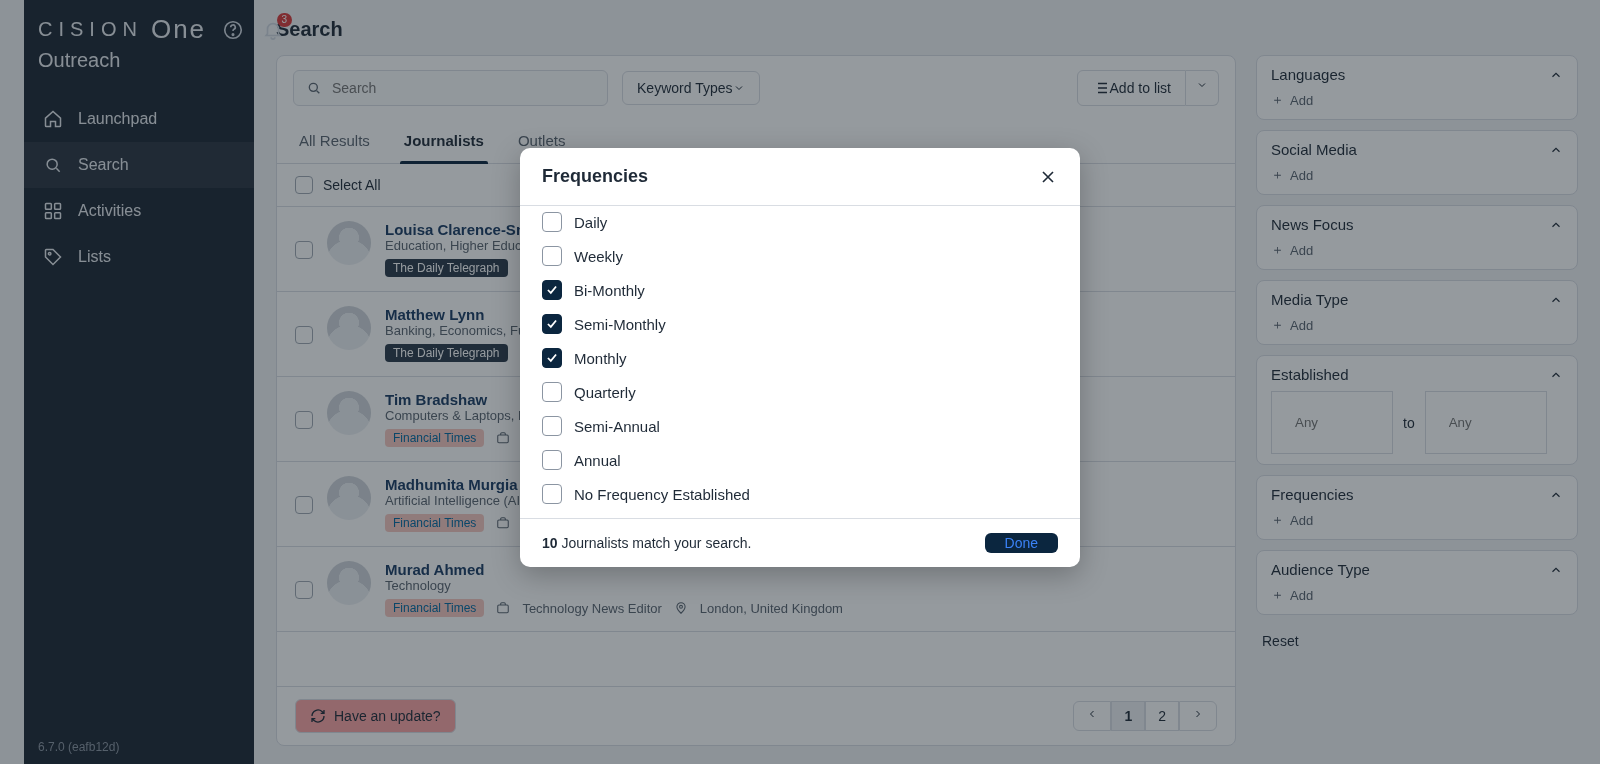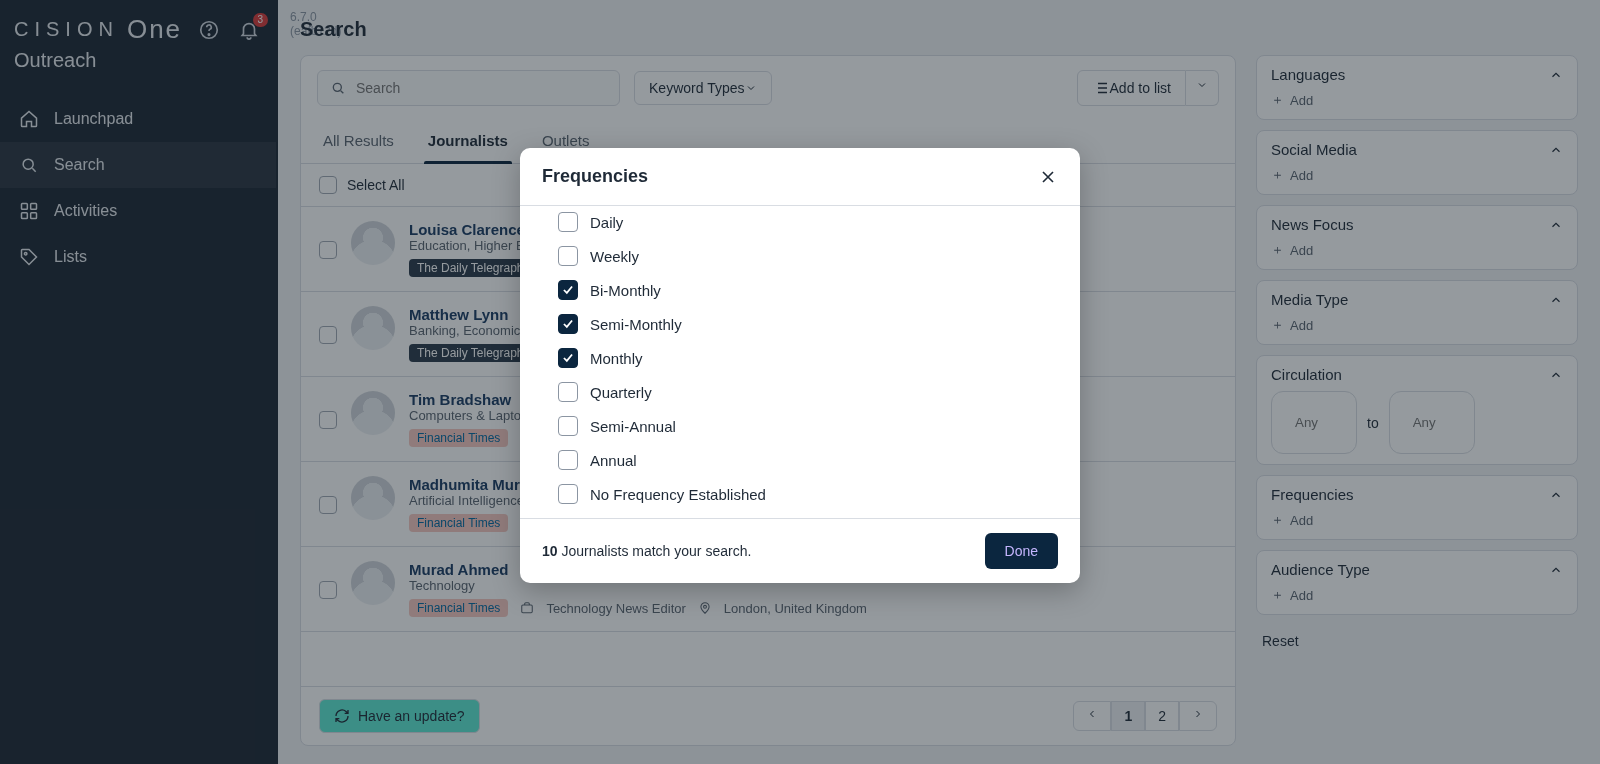--- a/index.html
+++ b/index.html
@@ -13,21 +13,21 @@
     --accent: #0b263f;
     --pill-bg: #2b3a4a;
     --badge-red: #d93a3a;
     --modal-overlay: rgba(20,30,40,0.45);
   }
   * { box-sizing: border-box; }
   html,body { margin:0; padding:0; height:100%; font-family: "Segoe UI", Arial, sans-serif; font-size:14px; color:var(--text); }
   body { display:flex; width:1600px; height:764px; overflow:hidden; background:var(--bg-page); }
 
   
-  .sidebar { width:278px; background:var(--bg-dark); color:#e6eaef; display:flex; justify-content:space-between; }
+  .sidebar { width:230px; background:var(--bg-dark); color:#e6eaef; display:flex; flex-direction:column; justify-content:space-between;margin-left:24px; }
   .brand-row { display:flex; align-items:center; gap:14px; padding:14px 14px 4px; }
   .brand-logo { display:flex; align-items:center; gap:8px; font-size:26px; font-weight:300; letter-spacing:2px; }
   .brand-ci { letter-spacing:6px; font-size:20px; font-weight:400; }
   .brand-icons { margin-left:auto; display:flex; align-items:center; gap:14px; }
   .icon-btn { width:26px; height:26px; display:flex; align-items:center; justify-content:center; color:#cfd6df; position:relative; }
   .badge { position:absolute; top:-4px; right:-6px; background:var(--badge-red); color:#fff; border-radius:10px; font-size:10px; padding:0 5px; line-height:14px; }
   .outreach { padding:0 14px 24px; font-size:20px; font-weight:400; }
   .nav { display:flex; flex-direction:column; }
   .nav-item { display:flex; align-items:center; gap:14px; padding:12px 18px; font-size:16px; color:#e6eaef; cursor:pointer; }
   .nav-item.active { background:#2a3440; }
@@ -61,46 +61,46 @@
   .result .chk { margin-top:20px; }
   .avatar { width:44px; height:44px; border-radius:50%; background:#cfd4da; background-image:radial-gradient(circle at 50% 38%, #eceff3 0 28%, transparent 29%), radial-gradient(circle at 50% 95%, #eceff3 0 48%, transparent 49%); flex-shrink:0; }
   .r-body { flex:1; min-width:0; }
   .r-name { font-weight:600; color:#1a3b63; font-size:15px; }
   .r-beats { color:var(--text-muted); font-size:13px; white-space:nowrap; overflow:hidden; text-overflow:ellipsis; }
   .r-meta { display:flex; flex-wrap:wrap; gap:12px; align-items:center; margin-top:6px; font-size:13px; color:var(--text-muted); }
   .pill { background:var(--pill-bg); color:#fff; border-radius:4px; padding:2px 8px; font-size:12px; }
   .pill.ft { background:#f6c7c0; color:#0369a1; }
 
   .pager-row { display:flex; align-items:center; justify-content:space-between; padding:12px 18px; border-top:1px solid var(--border); }
-  .update-btn { display:flex; align-items:center; gap:8px; border:1px solid var(--border); border-radius:6px; padding:8px 14px; background:#5eead4; }
+  .update-btn { display:flex; align-items:center; gap:8px; border:1px solid var(--border); border-radius:6px; padding:8px 14px; background:#fca5a5; }
   .pager { display:flex; }
   .pg { border:1px solid var(--border); padding:6px 12px; background:#fff; }
   .pg:first-child { border-radius:6px 0 0 6px; }
   .pg:last-child  { border-radius:0 6px 6px 0; }
   .pg.active { background:#eef1f5; font-weight:600; }
 
   
   .facet { background:var(--bg-card); border:1px solid var(--border); border-radius:8px; padding:10px 14px; }
   .facet-head { display:flex; align-items:center; justify-content:space-between; font-size:15px; }
   .facet-add { display:flex; align-items:center; gap:6px; margin-top:8px; font-size:13px; color:var(--text-muted); }
   .circ-row { display:flex; align-items:center; gap:10px; margin-top:8px; }
-  .circ-row input { width:86px; padding:23px; border:1px solid var(--border); border-radius:12px; }
+  .circ-row input { width:122px; padding:23px; border:1px solid var(--border); border-radius:0; }
   .reset-btn { background:transparent; border:none; padding:8px 6px; font-size:14px; color:var(--text); text-align:left; }
 
   
   .overlay { position:absolute; inset:0; background:var(--modal-overlay); display:flex; align-items:flex-start; justify-content:center; padding-top:148px; }
   .modal { width:560px; background:#fff; border-radius:10px; box-shadow:0 8px 28px rgba(0,0,0,0.25); overflow:hidden; }
   .modal-head { display:flex; align-items:center; justify-content:space-between; padding:18px 22px; font-size:18px; font-weight:600; }
   .modal-body { padding:6px 22px 14px; display:flex; flex-direction:column; gap:14px; border-top:1px solid var(--border); border-bottom:1px solid var(--border); max-height:330px; overflow:auto; }
-  .opt { display:flex; align-items:center; gap:12px; font-size:15px;margin-left:16px; }
+  .opt { display:flex; align-items:center; gap:12px; font-size:15px; }
   .cb { width:20px; height:20px; border:1.5px solid #8b95a2; border-radius:4px; display:flex; align-items:center; justify-content:center; }
   .cb.checked { background:var(--accent); border-color:var(--accent); }
   .cb.checked svg { stroke:#fff; }
   .modal-foot { display:flex; align-items:center; justify-content:space-between; padding:14px 22px; }
-  .done-btn { background:var(--accent); color:#c4b5fd; border:none; border-radius:6px; padding:10px 20px; font-size:14px; }
+  .done-btn { background:var(--accent); color:#3b82f6; border:none; border-radius:6px; padding:2px 20px; font-size:14px; }
   .match-count b { font-weight:700;margin-top:37px; }
 
   
   svg { display:block; }
 </style>
 </head>
 <body>
 
 <aside class="sidebar">
   <div>
@@ -430,21 +430,21 @@
               </svg>
             </span>
           </div>
         <div class="facet-add">
             <span>＋</span>
             <span>Add</span>
           </div>
       </div>
       <div class="facet">
         <div class="facet-head">
-            <span>Circulation</span>
+            <span>Established</span>
           <span>
               <svg width="14" height="14" viewBox="0 0 24 24" fill="none" stroke="currentColor" stroke-width="2">
                 <path d="m6 15 6-6 6 6"></path>
               </svg>
             </span>
           </div>
         <div class="circ-row">
           <input type="text" placeholder="Any" style="">
           <span>to</span>
           <input type="text" placeholder="Any" style="">

